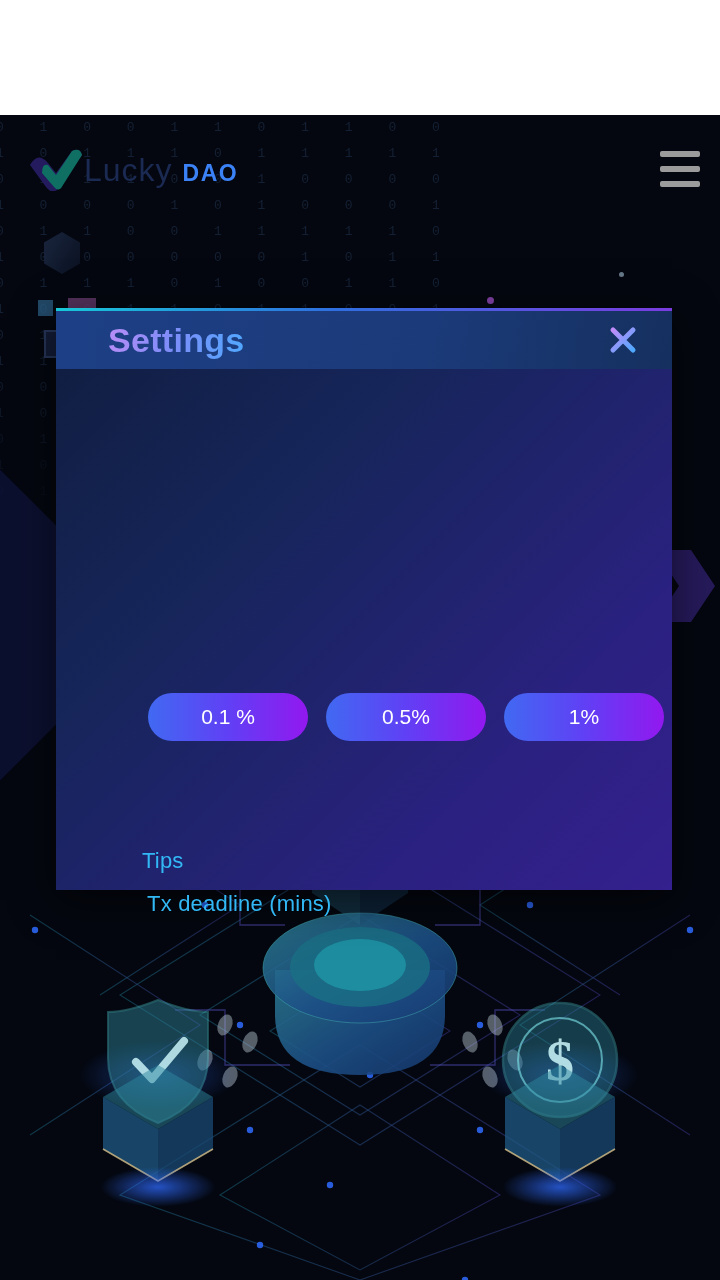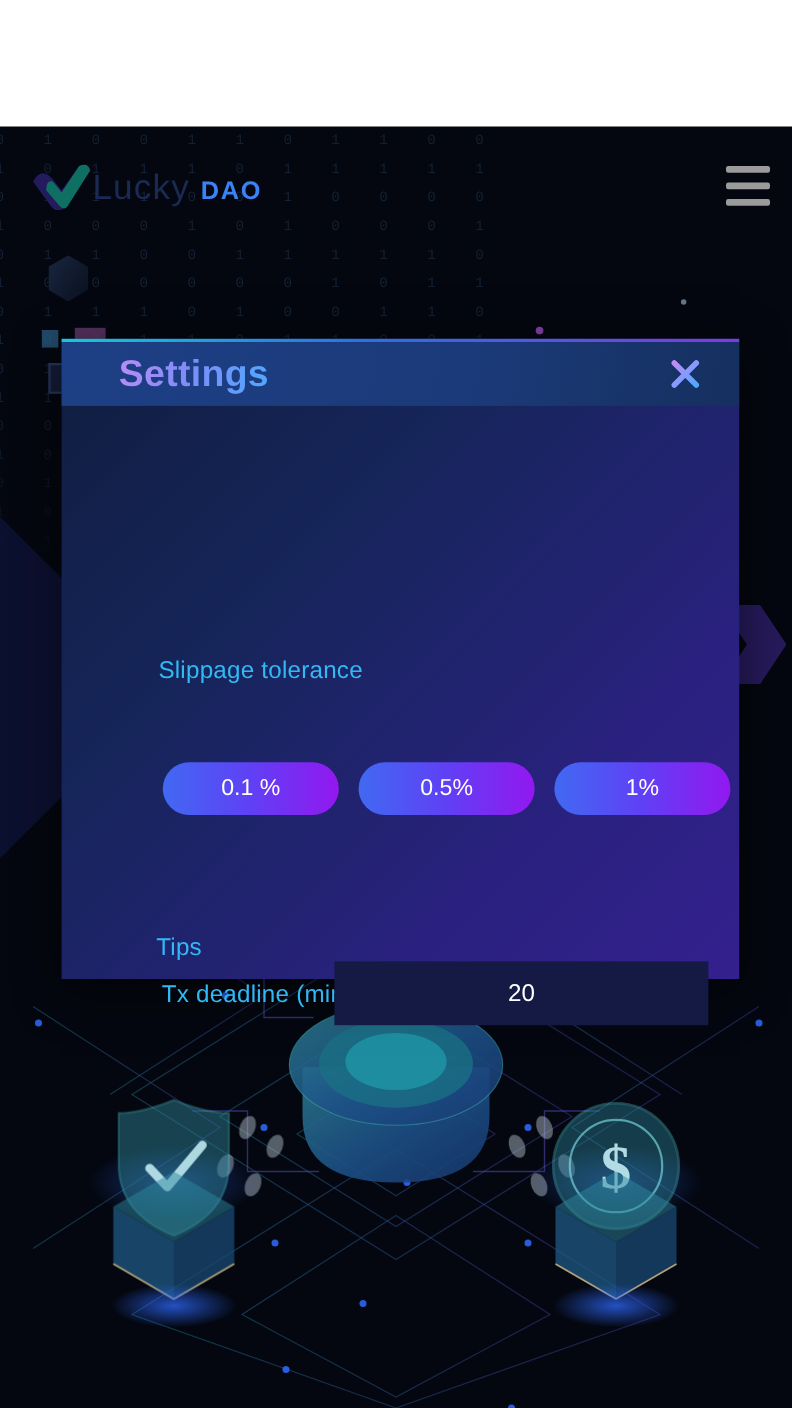--- a/index.html
+++ b/index.html
@@ -363,31 +363,29 @@
               <stop offset="100%" stop-color="#4fa8ff"></stop>
             </linearGradient>
           </defs>
           <path d="M5 5 L25 25 M25 5 L5 25" stroke="url(#xg)" stroke-width="5" stroke-linecap="round"></path>
         </svg>
       </span>
     </div>
 
     <div id="modal-body">
 
-      <div class="sec-label" id="slippage-label">Slippage tolerance</div>
 
       <div id="pill-row">
         <button class="pill">0.1 %</button>
         <button class="pill">0.5%</button>
         <button class="pill">1%</button>
       </div>
 
       <div class="sec-label" id="tips-label">Tips</div>
 
       <div id="deadline-row">
         <label id="deadline-label">Tx deadline (mins)</label>
-        <input id="deadline-input" type="text" value="20" style="">
       </div>
 
     </div>
   </div>
 
 </div>
 
 </body></html>

